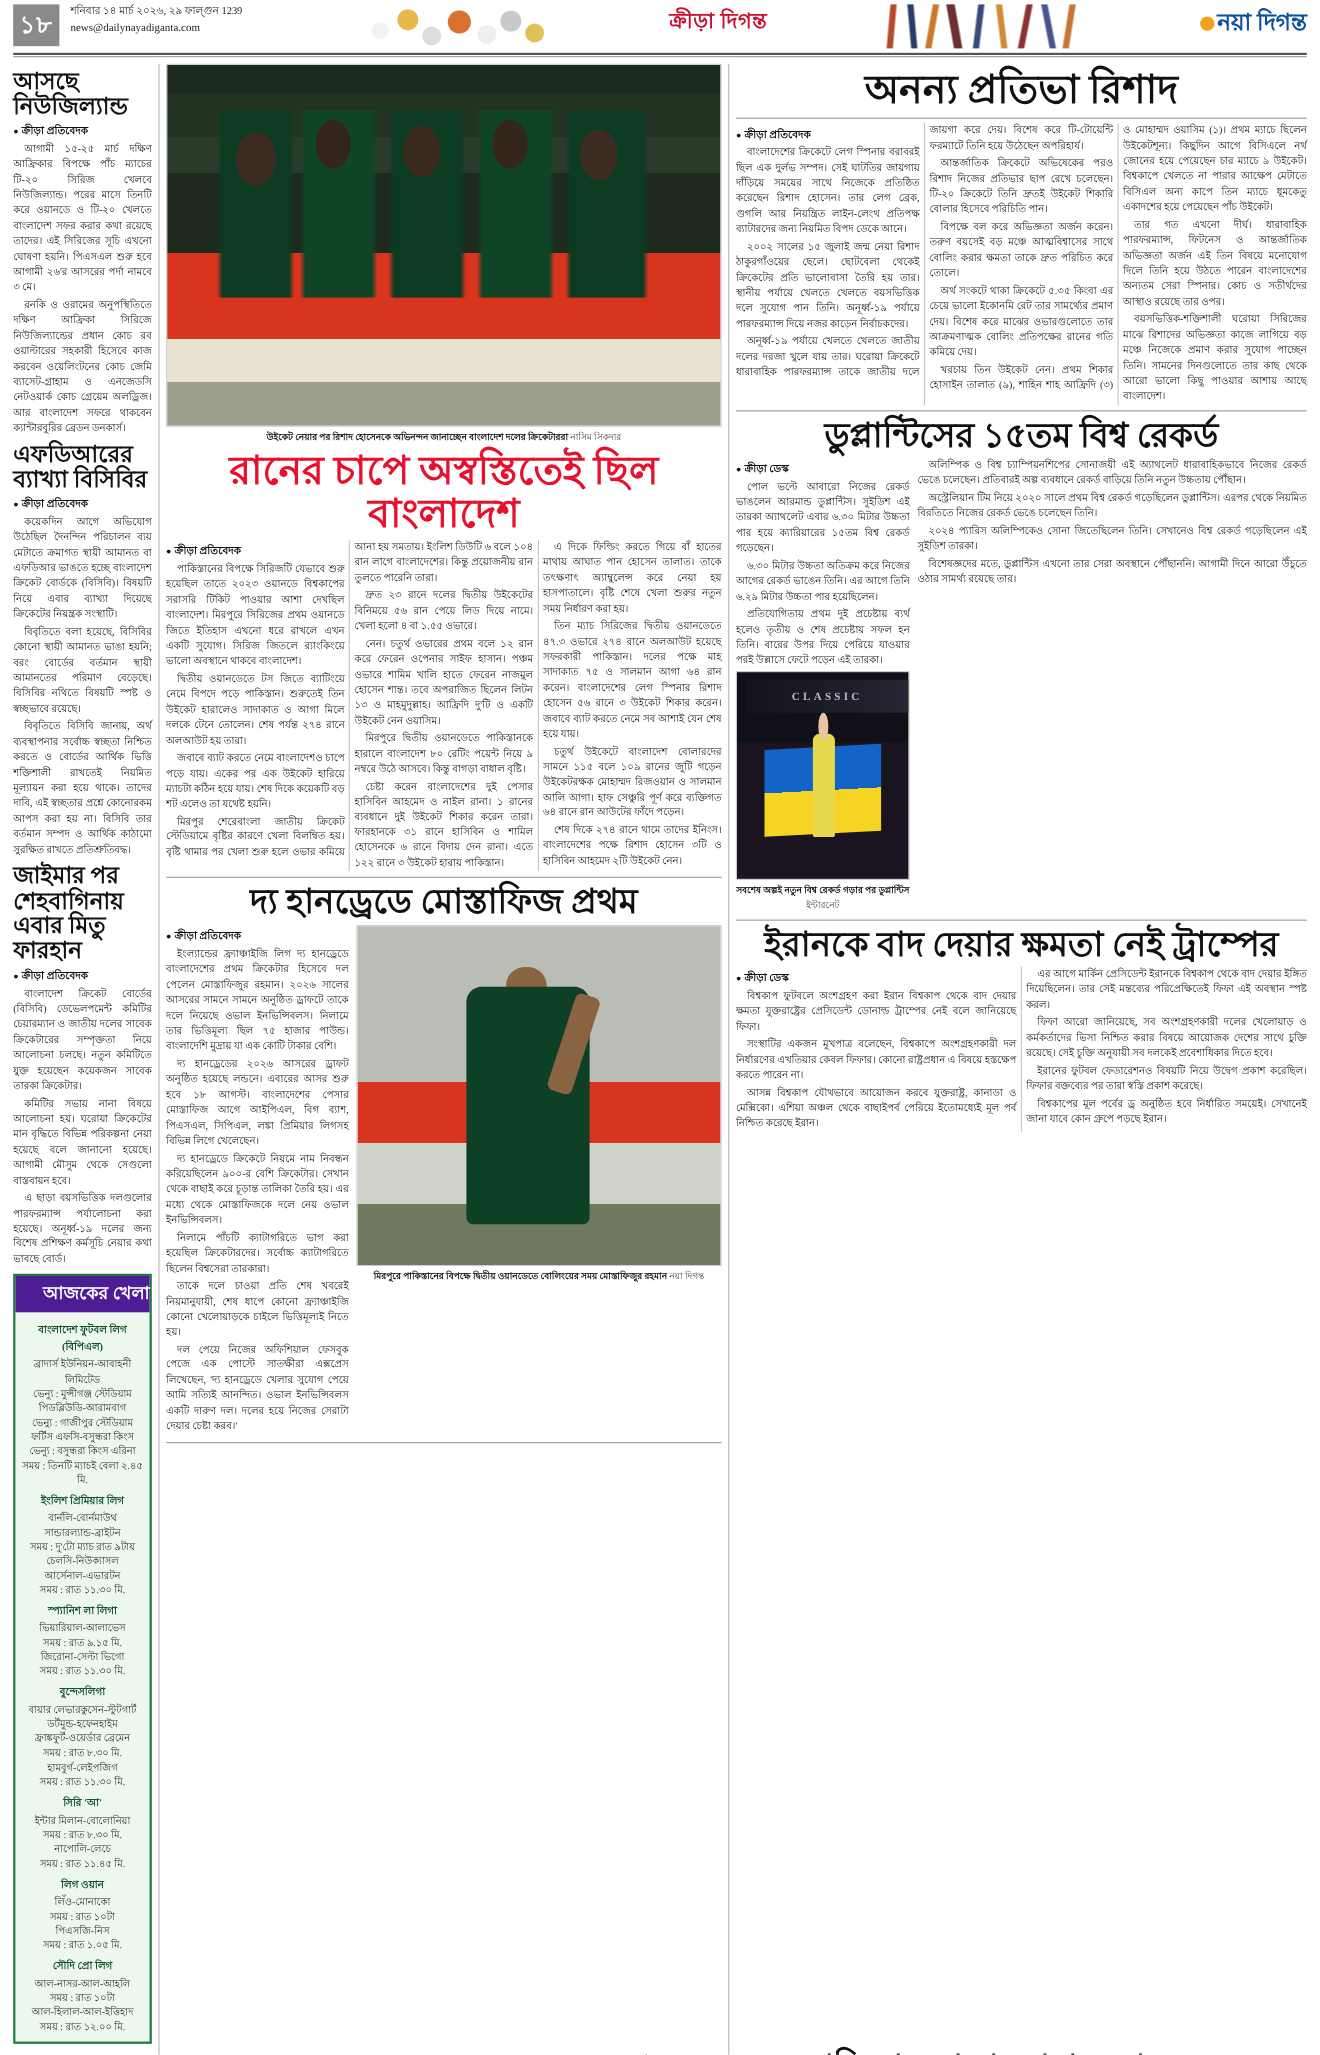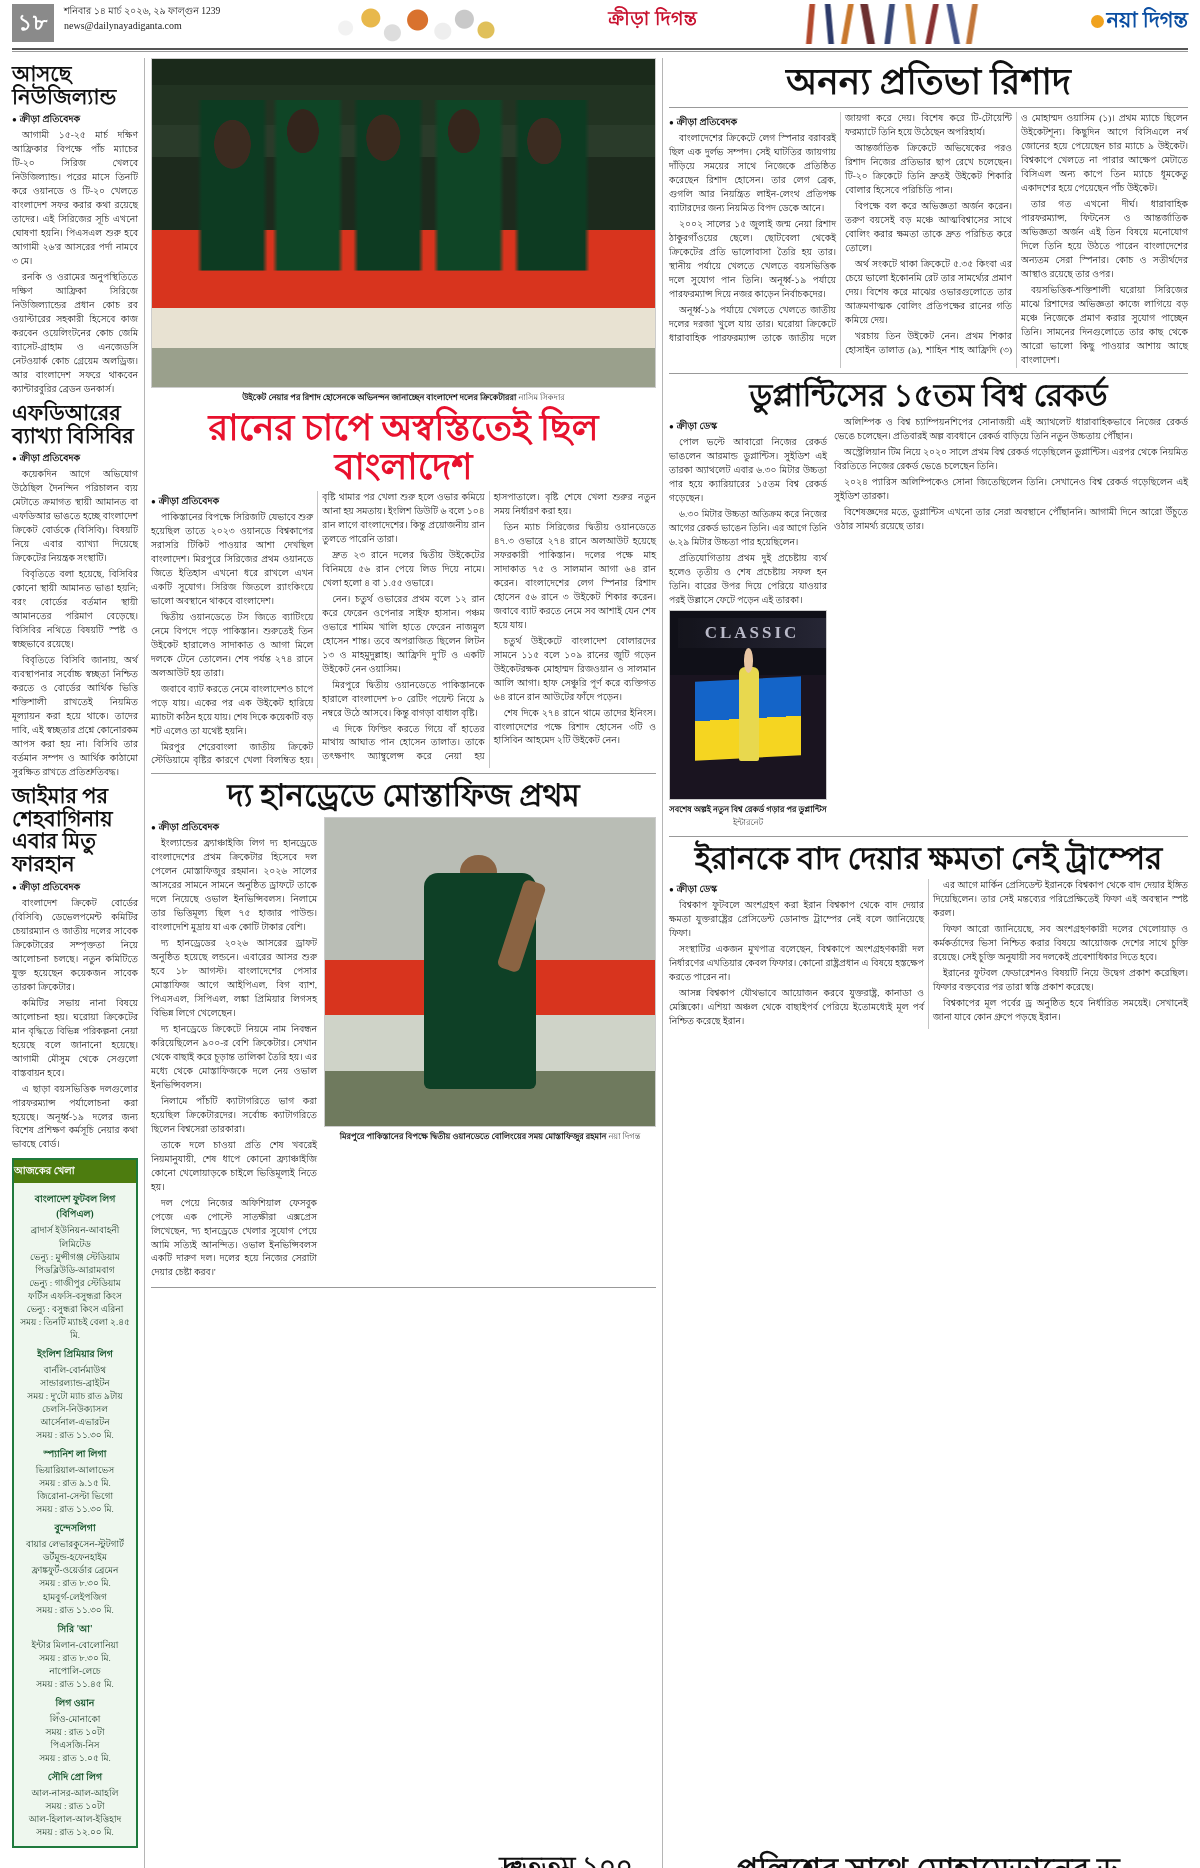--- a/index.html
+++ b/index.html
@@ -140,21 +140,21 @@
     position:absolute; left:44%; top:30%; width:13%; height:50%;
     background:#e8d84e; border-radius:6px 6px 2px 2px;
   }
   .ph-pole .head {
     position:absolute; left:47.5%; top:20%; width:6%; height:13%;
     background:#e8c6a4; border-radius:50%;
   }
   .ph-pole .banner {
     position:absolute; left:8px; right:0; top:4%; height:16%;
     background:linear-gradient(90deg,#15151d,#2a2a3a);
-    color:#d8d8e8; font-size:17px; font-weight:bold;
+    color:#d8d8e8; font-size:10px; font-weight:bold;
     display:flex; align-items:center; justify-content:center; letter-spacing:3px;
     opacity:.85;
   }
   .ph-bowler {
     height:310px;
     background:linear-gradient(180deg,#b9bdb5 0 46%, #d8341e 46% 64%, #cfd3c8 64% 82%, #6f7a5e 82% 100%);
     position:relative;
   }
   .ph-bowler .player {
     position:absolute; left:30%; top:18%; width:34%; height:70%;
@@ -167,22 +167,22 @@
   .ph-bowler .arm {
     position:absolute; left:56%; top:20%; width:7%; height:30%;
     background:#8a6342; border-radius:6px; transform:rotate(18deg);
   }
 
   
   .schedbox {
     border:2px solid #1f7a3d; background:#eef7ee; margin-top:6px;
   }
   .schedbox h3 {
-    margin:0; background:#4d7c0f; color:#fff; font-size:10px;
-    text-align:left; padding:3px 0; font-weight:bold;
+    margin:0; background:#4c1d95; color:#fff; font-size:16px;
+    text-align:right; padding:3px 0; font-weight:bold;
   }
   .schedbox .inner { padding:4px 5px 7px 5px; }
   .sched-league {
     font-size:9.4px; font-weight:bold; text-align:center;
     margin:5px 0 2px 0; color:#14532a;
   }
   .sched-line {
     font-size:9px; text-align:center; line-height:1.45; color:#15321f;
   }
 
@@ -331,20 +331,21 @@
 
       <div class="three-col">
         <div class="byline">ক্রীড়া প্রতিবেদক</div>
         <p class="p indent">পাকিস্তানের বিপক্ষে সিরিজটি যেভাবে শুরু হয়েছিল তাতে ২০২৩ ওয়ানডে বিশ্বকাপের সরাসরি টিকিট পাওয়ার আশা দেখছিল বাংলাদেশ। মিরপুরে সিরিজের প্রথম ওয়ানডে জিতে ইতিহাস এখনো ধরে রাখলে এখন একটি সুযোগ। সিরিজ জিতলে র‍্যাংকিংয়ে ভালো অবস্থানে থাকবে বাংলাদেশ।</p>
         <p class="p indent">দ্বিতীয় ওয়ানডেতে টস জিতে ব্যাটিংয়ে নেমে বিপদে পড়ে পাকিস্তান। শুরুতেই তিন উইকেট হারালেও সাদাকাত ও আগা মিলে দলকে টেনে তোলেন। শেষ পর্যন্ত ২৭৪ রানে অলআউট হয় তারা।</p>
         <p class="p indent">জবাবে ব্যাট করতে নেমে বাংলাদেশও চাপে পড়ে যায়। একের পর এক উইকেট হারিয়ে ম্যাচটা কঠিন হয়ে যায়। শেষ দিকে কয়েকটি বড় শট এলেও তা যথেষ্ট হয়নি।</p>
         <p class="p indent">মিরপুর শেরেবাংলা জাতীয় ক্রিকেট স্টেডিয়ামে বৃষ্টির কারণে খেলা বিলম্বিত হয়। বৃষ্টি থামার পর খেলা শুরু হলে ওভার কমিয়ে আনা হয় সমতায়। ইংলিশ ডিউটি ৬ বলে ১০৪ রান লাগে বাংলাদেশের। কিন্তু প্রয়োজনীয় রান তুলতে পারেনি তারা।</p>
         <p class="p indent">দ্রুত ২৩ রানে দলের দ্বিতীয় উইকেটের বিনিময়ে ৫৬ রান পেয়ে লিড দিয়ে নামে। খেলা হলো ৪ বা ১.৫৫ ওভারে।</p>
         <p class="p indent">নেন। চতুর্থ ওভারের প্রথম বলে ১২ রান করে ফেরেন ওপেনার সাইফ হাসান। পঞ্চম ওভারে শামিম খালি হাতে ফেরেন নাজমুল হোসেন শান্ত। তবে অপরাজিত ছিলেন লিটন ১৩ ও মাহমুদুল্লাহ। আফ্রিদি দু'টি ও একটি উইকেট নেন ওয়াসিম।</p>
         <p class="p indent">মিরপুরে দ্বিতীয় ওয়ানডেতে পাকিস্তানকে হারালে বাংলাদেশ ৮০ রেটিং পয়েন্ট নিয়ে ৯ নম্বরে উঠে আসবে। কিন্তু বাগড়া বাধাল বৃষ্টি।</p>
+        <p class="p indent">চেষ্টা করেন বাংলাদেশের দুই পেসার হাসিবিন আহমেদ ও নাইল রানা। ১ রানের ব্যবধানে দুই উইকেট শিকার করেন তারা। ফারহানকে ৩১ রানে হাসিবিন ও শামিল হোসেনকে ৬ রানে বিদায় দেন রানা। এতে ১২২ রানে ৩ উইকেট হারায় পাকিস্তান।</p>
         <p class="p indent">এ দিকে ফিল্ডিং করতে গিয়ে বাঁ হাতের মাথায় আঘাত পান হোসেন তালাত। তাকে তৎক্ষণাৎ অ্যাম্বুলেন্স করে নেয়া হয় হাসপাতালে। বৃষ্টি শেষে খেলা শুরুর নতুন সময় নির্ধারণ করা হয়।</p>
         <p class="p indent">তিন ম্যাচ সিরিজের দ্বিতীয় ওয়ানডেতে ৪৭.৩ ওভারে ২৭৪ রানে অলআউট হয়েছে সফরকারী পাকিস্তান। দলের পক্ষে মাহ সাদাকাত ৭৫ ও সালমান আগা ৬৪ রান করেন। বাংলাদেশের লেগ স্পিনার রিশাদ হোসেন ৫৬ রানে ৩ উইকেট শিকার করেন। জবাবে ব্যাট করতে নেমে সব আশাই যেন শেষ হয়ে যায়।</p>
         <p class="p indent">চতুর্থ উইকেটে বাংলাদেশ বোলারদের সামনে ১১৫ বলে ১০৯ রানের জুটি গড়েন উইকেটরক্ষক মোহাম্মদ রিজওয়ান ও সালমান আলি আগা। হাফ সেঞ্চুরি পূর্ণ করে ব্যক্তিগত ৬৪ রানে রান আউটের ফাঁদে পড়েন।</p>
         <p class="p indent">শেষ দিকে ২৭৪ রানে থামে তাদের ইনিংস। বাংলাদেশের পক্ষে রিশাদ হোসেন ৩টি ও হাসিবিন আহমেদ ২টি উইকেট নেন।</p>
       </div>
 
       <div class="hr-rule"></div>
 
       <h2 class="hl lg">দ্য হানড্রেডে মোস্তাফিজ প্রথম</h2>
 

